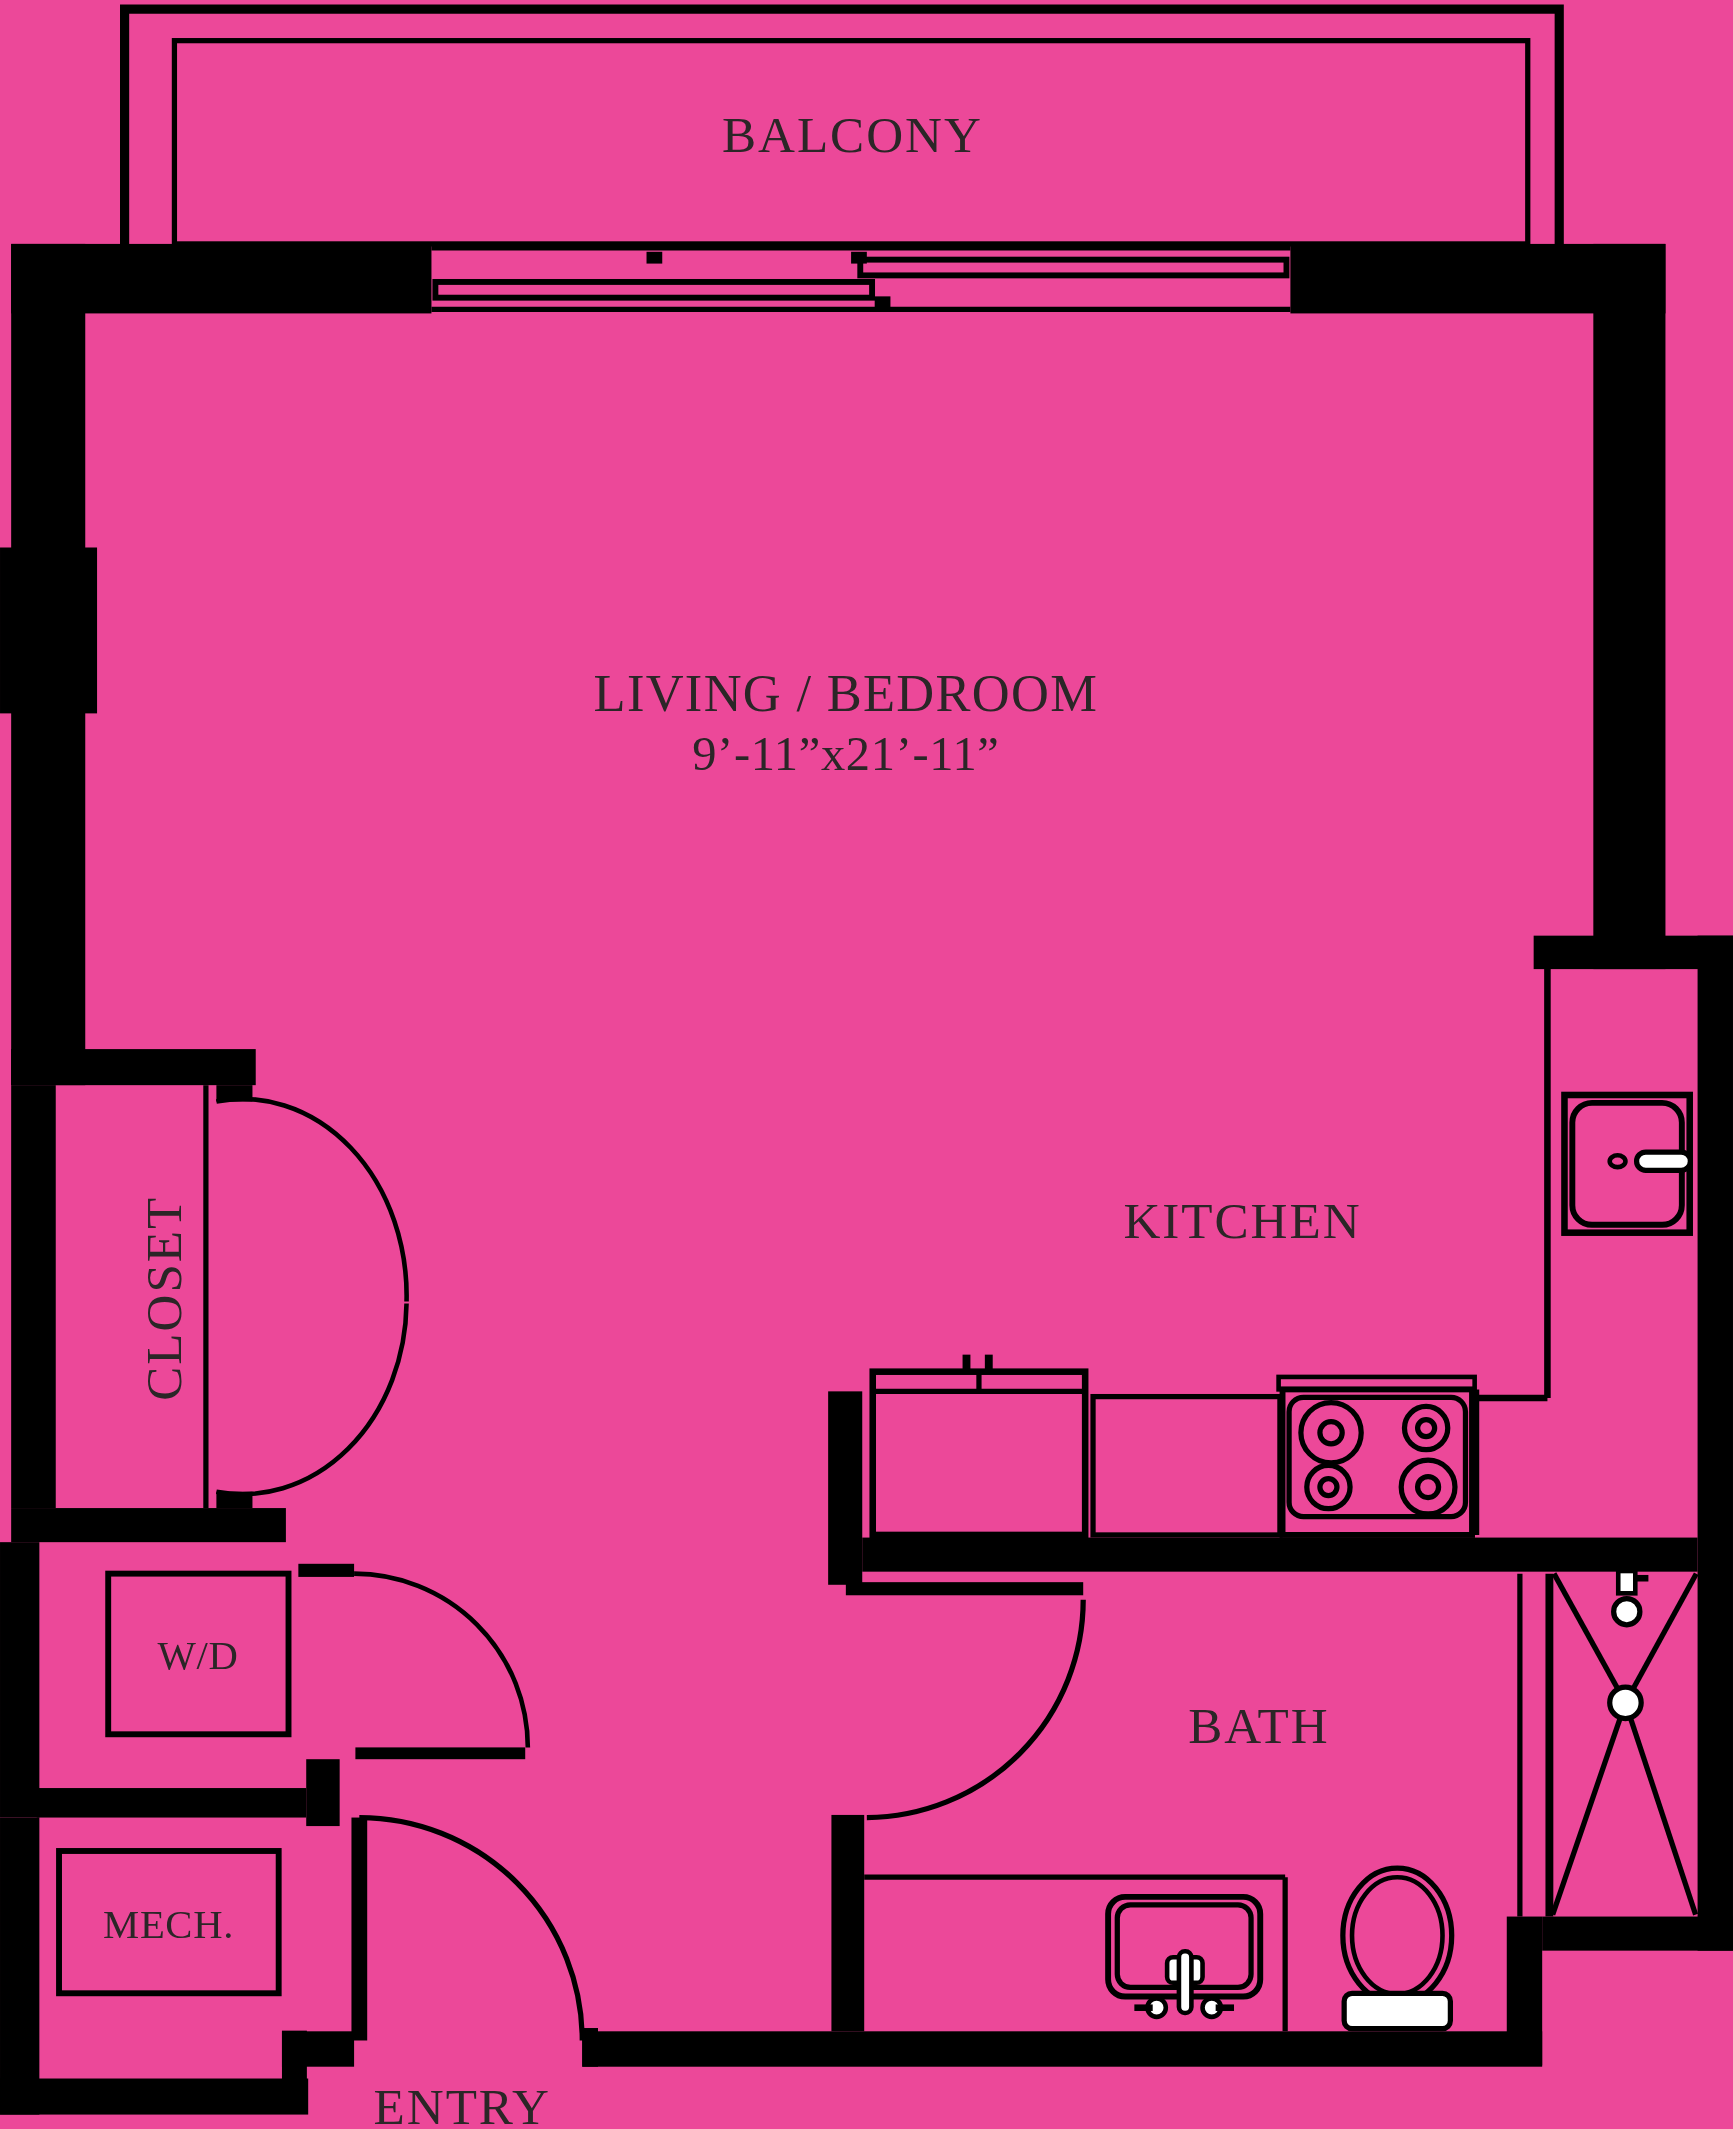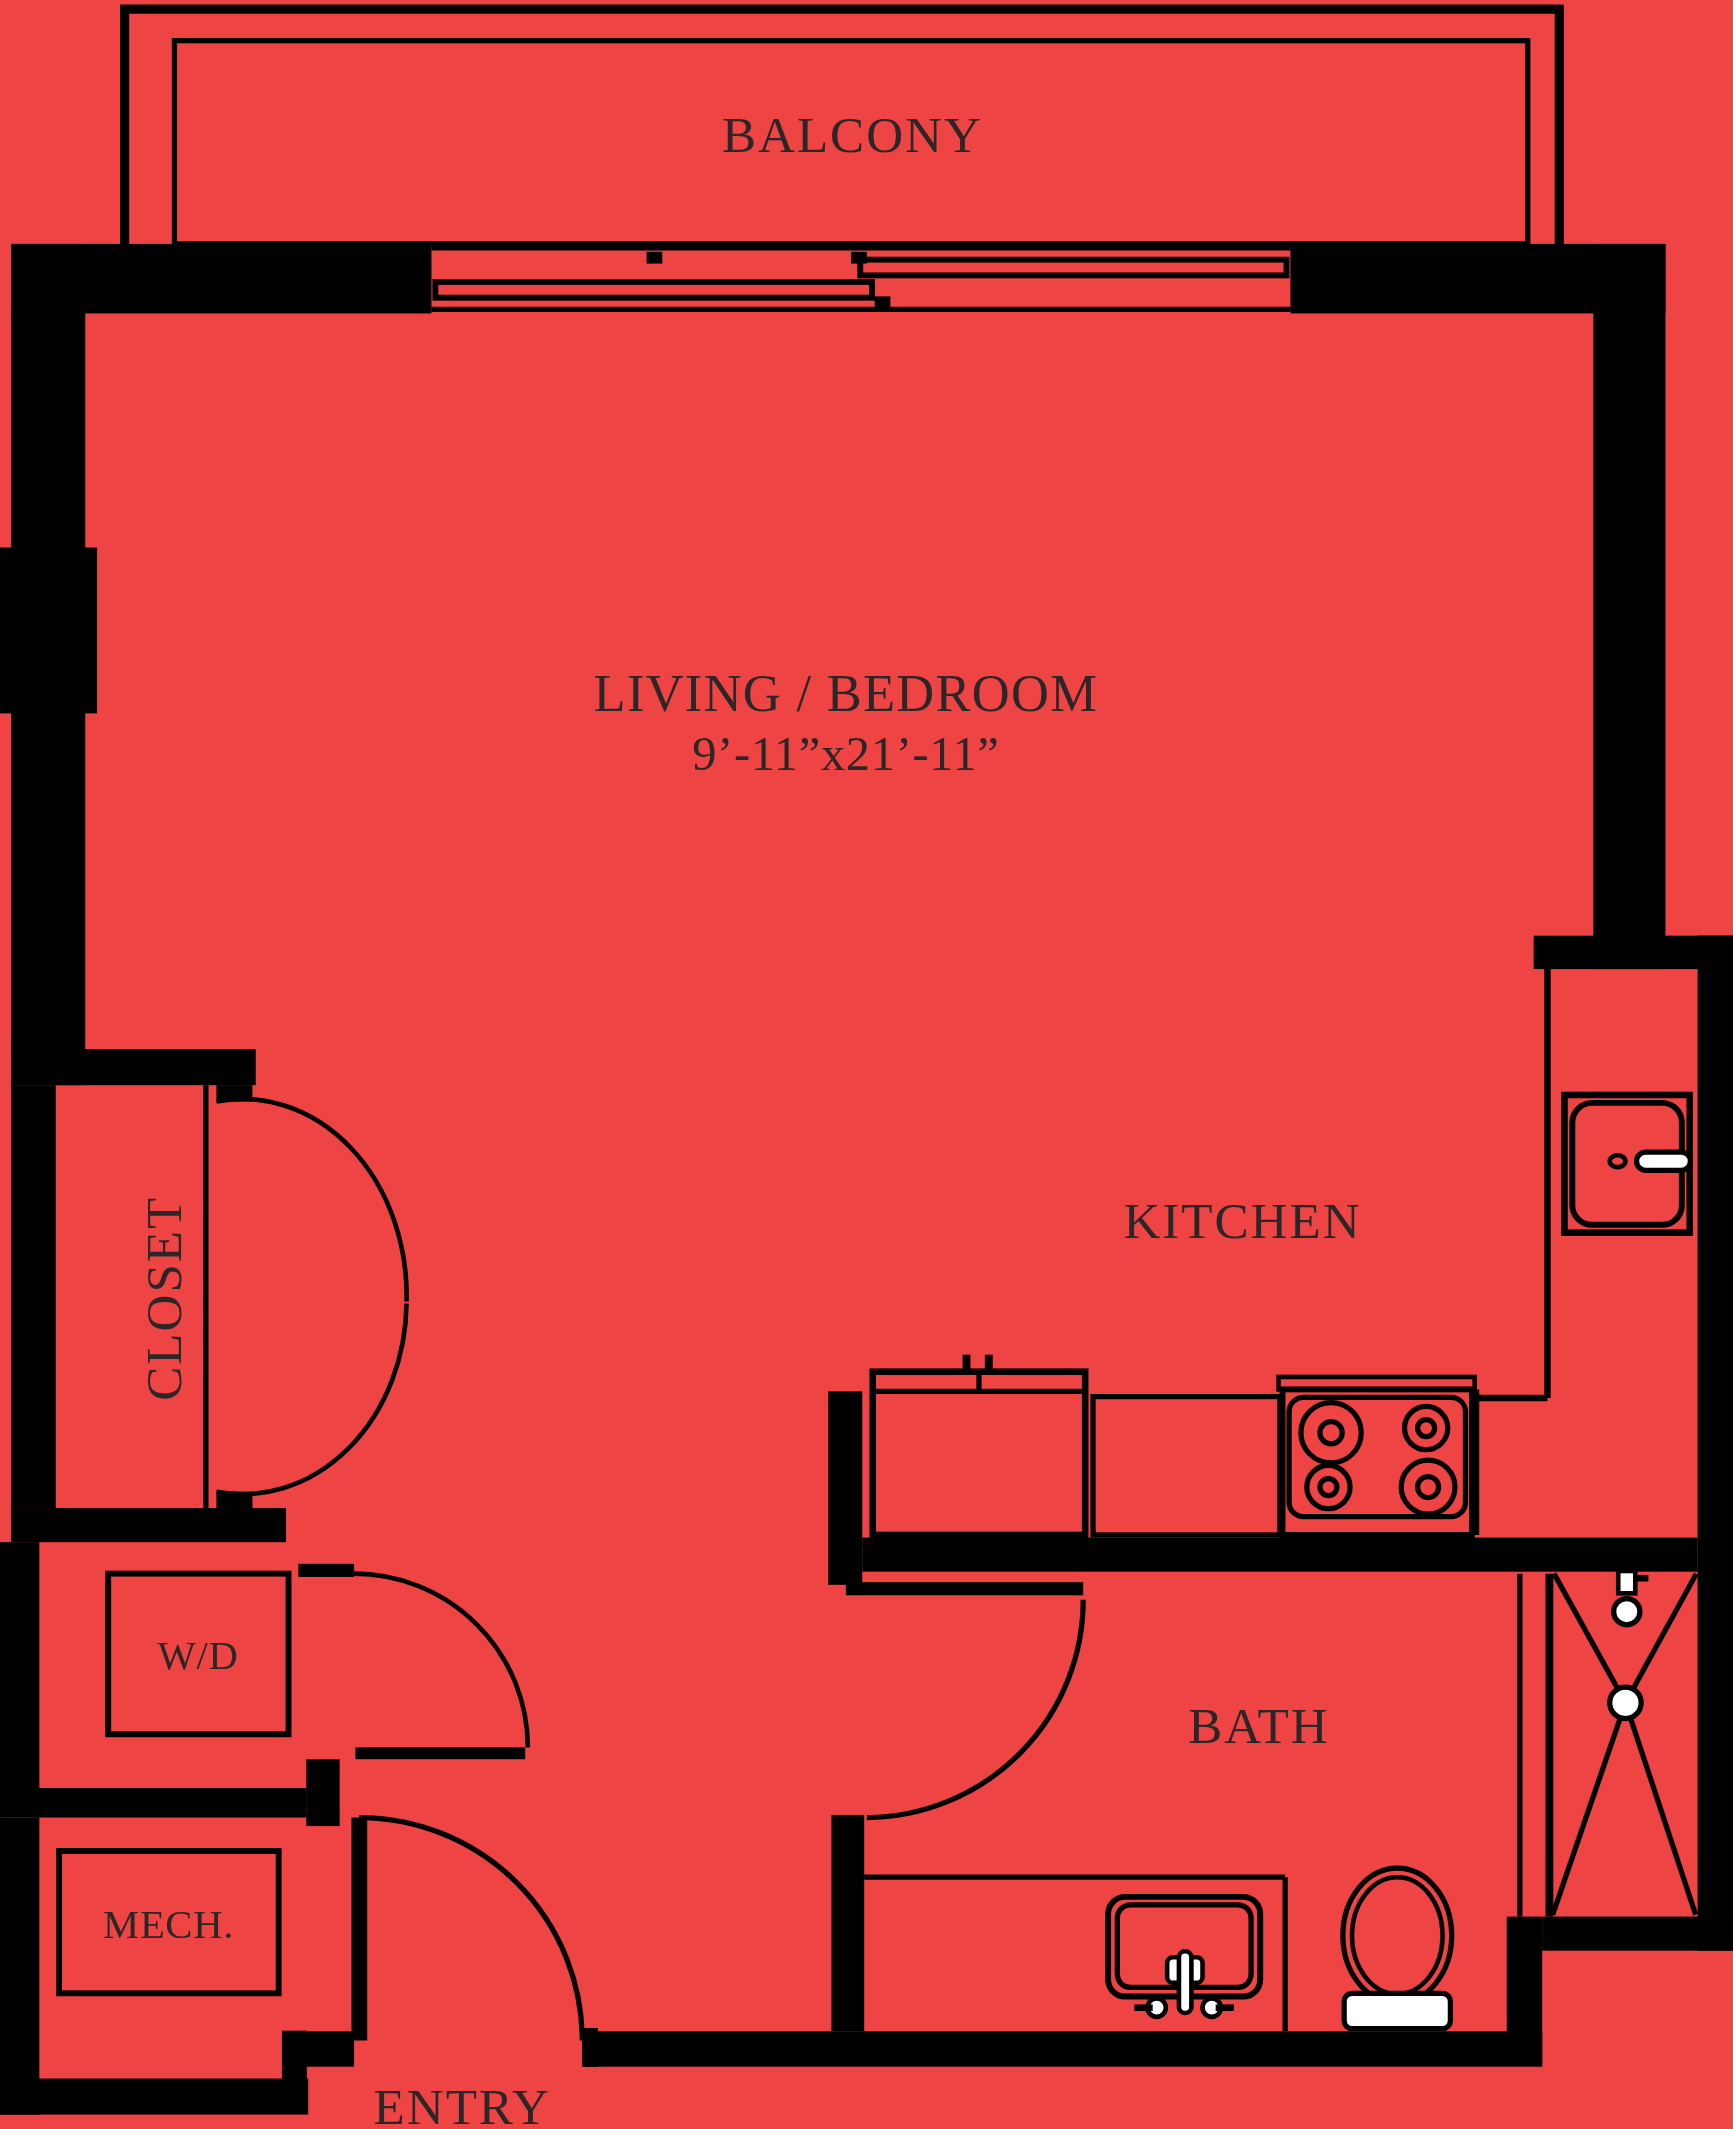--- a/index.html
+++ b/index.html
@@ -1,16 +1,16 @@
 <!DOCTYPE html>
 <html style="font-size:10.5px"><head>
 <meta charset="utf-8">
 <style>
   html,body{margin:0;padding:0;background:#ffffff;width:100%;height:100%;}
-  .plan-wrap{position:absolute;inset:0;background:#ef4444;display:flex;align-items:center;justify-content:center;}
+  .plan-wrap{position:absolute;inset:0;background:#ec4899;display:flex;align-items:center;justify-content:center;}
   svg{width:100%;height:100%;display:block;}
   .wall{fill:#000000;stroke:none;}
   .thin{fill:none;stroke:#000000;}
   .fixfill{fill:#ffffff;stroke:#000000;}
   text{font-family:"Liberation Serif","DejaVu Serif",serif;fill:#2b2627;}
   .room-label{font-size:78px;letter-spacing:3px;}
   .big-label{font-size:80px;letter-spacing:2px;}
   .dim-label{font-size:74px;letter-spacing:1px;}
   .small-label{font-size:62px;letter-spacing:1px;}
 </style>

